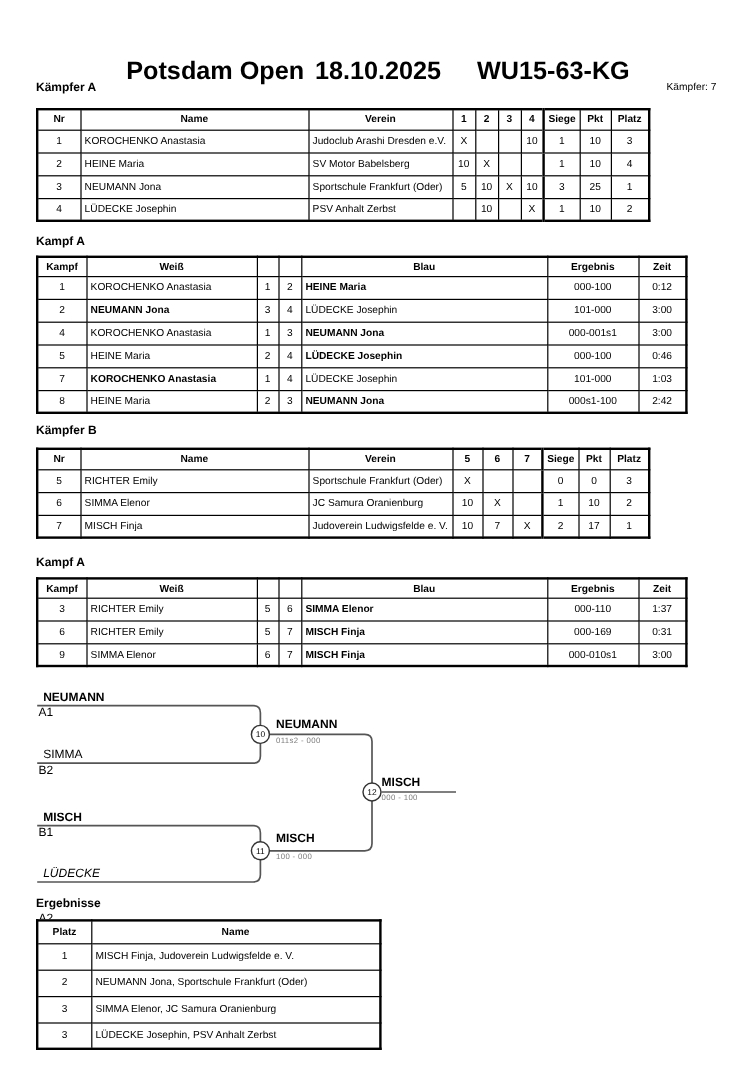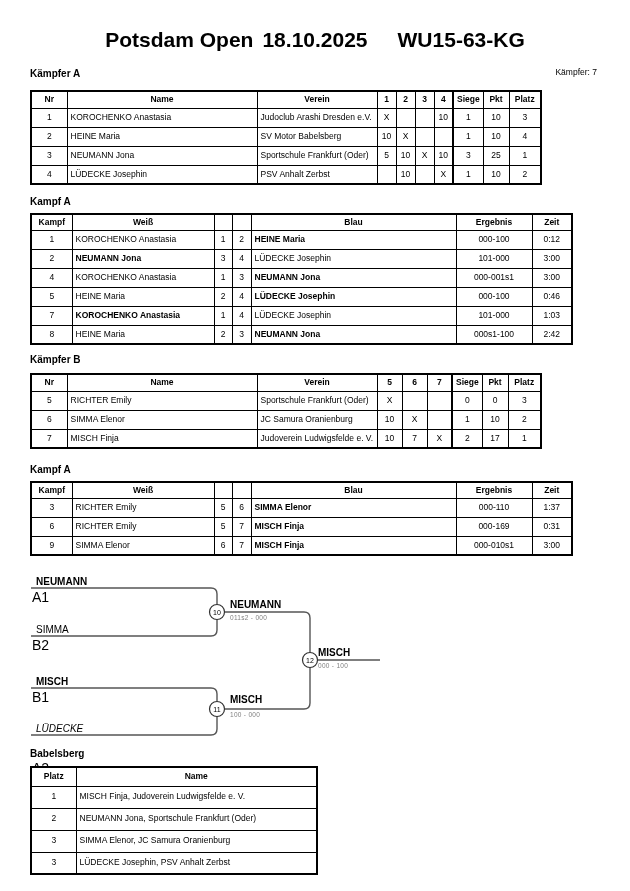--- a/index.html
+++ b/index.html
@@ -8,21 +8,21 @@
     position:relative;
     width:630px; height:891px;
     background:#ffffff;
     font-family:"Liberation Sans","DejaVu Sans",sans-serif;
     color:#000;
     overflow:hidden;
   }
   .abs { position:absolute; }
 
   .doc-title {
-    top:28px; left:0; width:630px;
+    top:48px; left:0; width:630px;
     text-align:center;
     font-size:21px; font-weight:bold;
     white-space:nowrap;
   }
   .doc-title .seg-date { margin-left:9px; }
   .doc-title .seg-class { margin-left:30px; }
 
   .section-heading {
     font-size:10px; font-weight:bold; text-align:left;
   }
@@ -49,21 +49,21 @@
   .pool td { height:19px; }
   .bout th { height:16px; }
   .bout td { height:19px; }
   .res  th { height:19px; }
   .res  td { height:22px; }
 
   
   .bracket-svg { top:570px; left:0; }
   .br-name { position:absolute; font-size:10px; font-weight:bold; white-space:nowrap; }
   .br-name.normal { font-weight:normal; }
-  .br-seed { position:absolute; font-size:14px; white-space:nowrap; }
+  .br-seed { position:absolute; font-size:10px; white-space:nowrap; }
   .br-score { position:absolute; font-size:6.5px; color:#7f7f7f; letter-spacing:0.3px; white-space:nowrap; }
   svg text.circle-num {
     font-family:"Liberation Sans","DejaVu Sans",sans-serif;
     font-size:7px; fill:#000; text-anchor:middle;
   }
 </style>
 </head>
 <body>
 
 <div class="abs doc-title">
@@ -372,21 +372,21 @@
 <div class="abs br-name normal" style="top:723px;left:36px;font-style:italic;">LÜDECKE</div>
 <div class="abs br-seed" style="top:736px;left:32px;margin-top:24px;">A2</div>
 
 <div class="abs br-name" style="top:599px;left:230px;">NEUMANN</div>
 <div class="abs br-score" style="top:614px;left:230px;">011s2 - 000</div>
 <div class="abs br-name" style="top:694px;left:230px;">MISCH</div>
 <div class="abs br-score" style="top:711px;left:230px;">100 - 000</div>
 <div class="abs br-name" style="top:647px;left:318px;">MISCH</div>
 <div class="abs br-score" style="top:662px;left:318px;">000 - 100</div>
 
-<div class="abs section-heading" style="top:748px;left:30px;width:286px;">Babelsberg</div>
+<div class="abs section-heading" style="top:748px;left:30px;width:286px;">Ergebnisse</div>
 
 <table class="t res abs" style="top:766px;left:30px;width:286px;">
   <colgroup>
     <col style="width:45px">
       <col style="width:241px">
   </colgroup>
   <tbody>
       <tr>
     <th>Platz</th>
     <th>Name</th>

